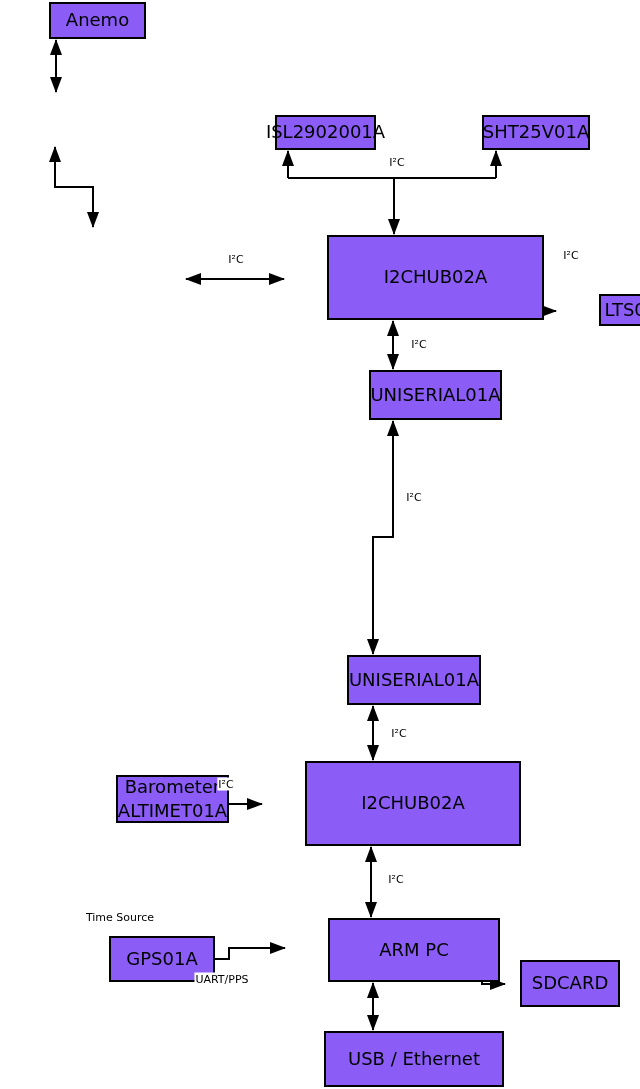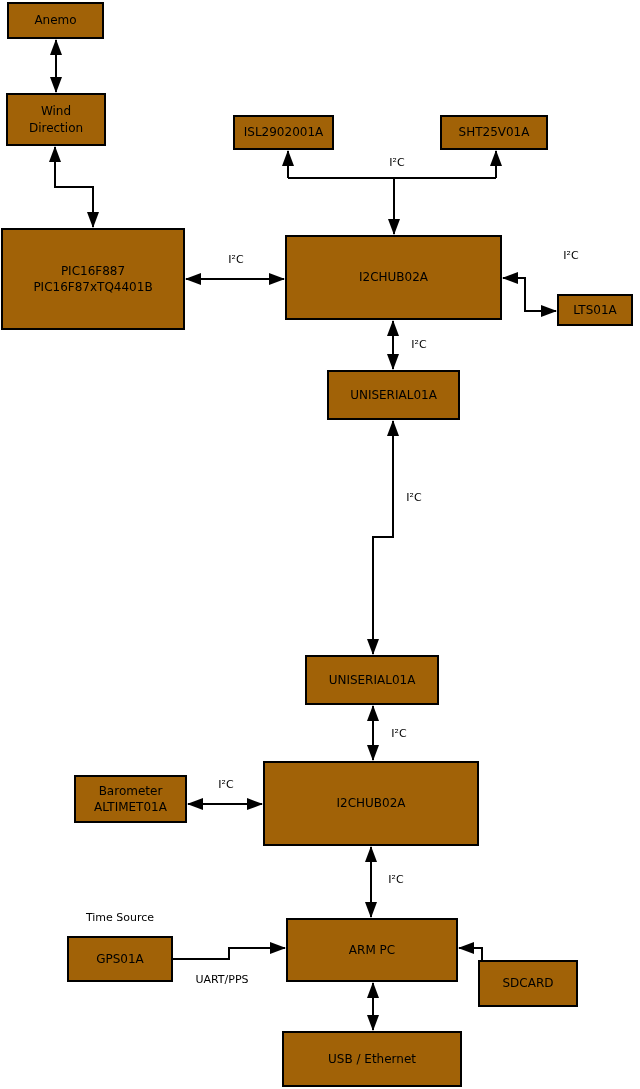--- a/index.html
+++ b/index.html
@@ -25,28 +25,29 @@
   }
   .wires path {
     fill: none;
     stroke: #000000;
     stroke-width: 2;
   }
   .node {
     position: absolute;
     box-sizing: border-box;
     border: 2px solid #000000;
-    background: #a16207;
+    background: #8b5cf6;
     display: flex;
     align-items: center;
     justify-content: center;
     text-align: center;
-    font-size: 12px;
+    font-size: 18px;
     line-height: 1.35;
     white-space: pre-line;
+    margin-left: 42px;
   }
   .elabel {
     position: absolute;
     transform: translate(-50%, -50%);
     font-size: 11px;
     white-space: nowrap;
     background: #ffffff;
     padding: 0 1px;
   }
   
@@ -113,24 +114,20 @@
     <path d="M371,847 L371,917" marker-start="url(#arr)" marker-end="url(#arr)"></path>
 
     <path d="M173,959 L229,959 L229,948 L285,948" marker-end="url(#arr)"></path>
 
     <path d="M459,948 L482,948 L482,984 L505,984" marker-start="url(#arr)" marker-end="url(#arr)"></path>
 
     <path d="M373,983 L373,1030" marker-start="url(#arr)" marker-end="url(#arr)"></path>
   </svg>
 
   <div class="node" id="n-anemo">Anemo</div>
-  <div class="node" id="n-wind">Wind
-Direction</div>
-  <div class="node" id="n-pic">PIC16F887
-PIC16F87xTQ4401B</div>
   <div class="node" id="n-isl">ISL2902001A</div>
   <div class="node" id="n-sht">SHT25V01A</div>
   <div class="node" id="n-hub1">I2CHUB02A</div>
   <div class="node" id="n-lts">LTS01A</div>
   <div class="node" id="n-uni1">UNISERIAL01A</div>
   <div class="node" id="n-uni2">UNISERIAL01A</div>
   <div class="node" id="n-hub2">I2CHUB02A</div>
   <div class="node" id="n-baro">Barometer
 ALTIMET01A</div>
   <div class="node" id="n-arm">ARM PC</div>

